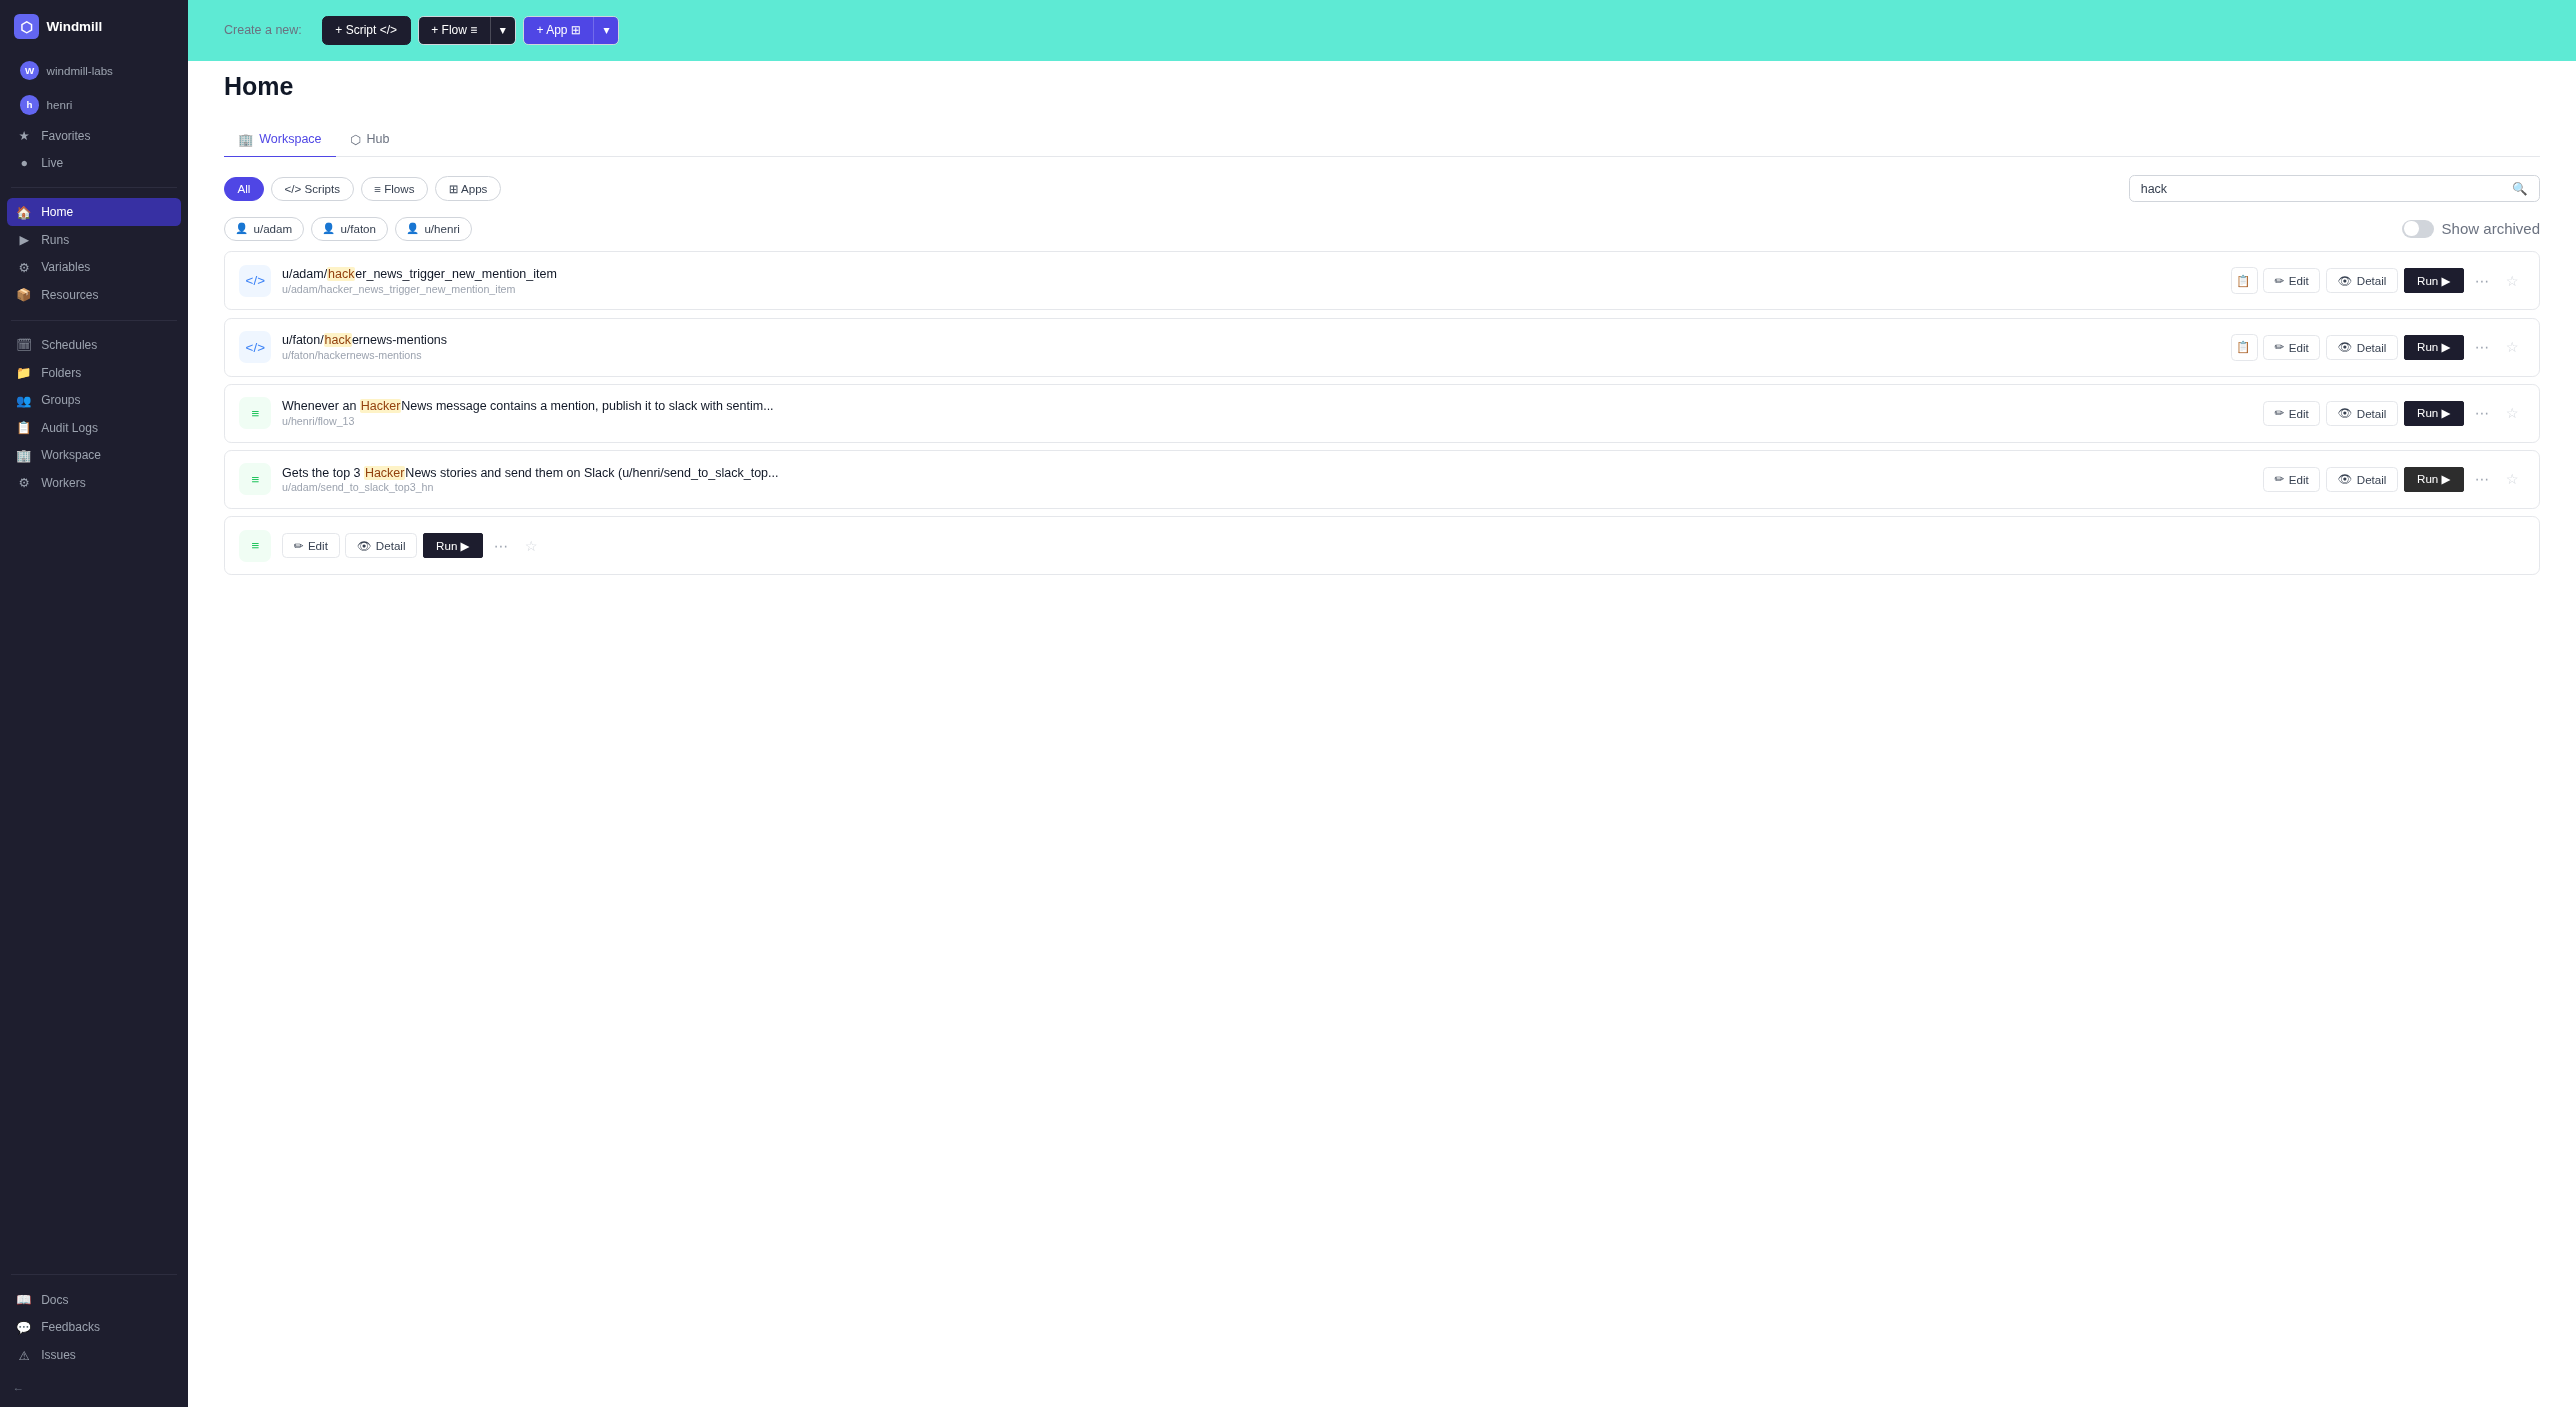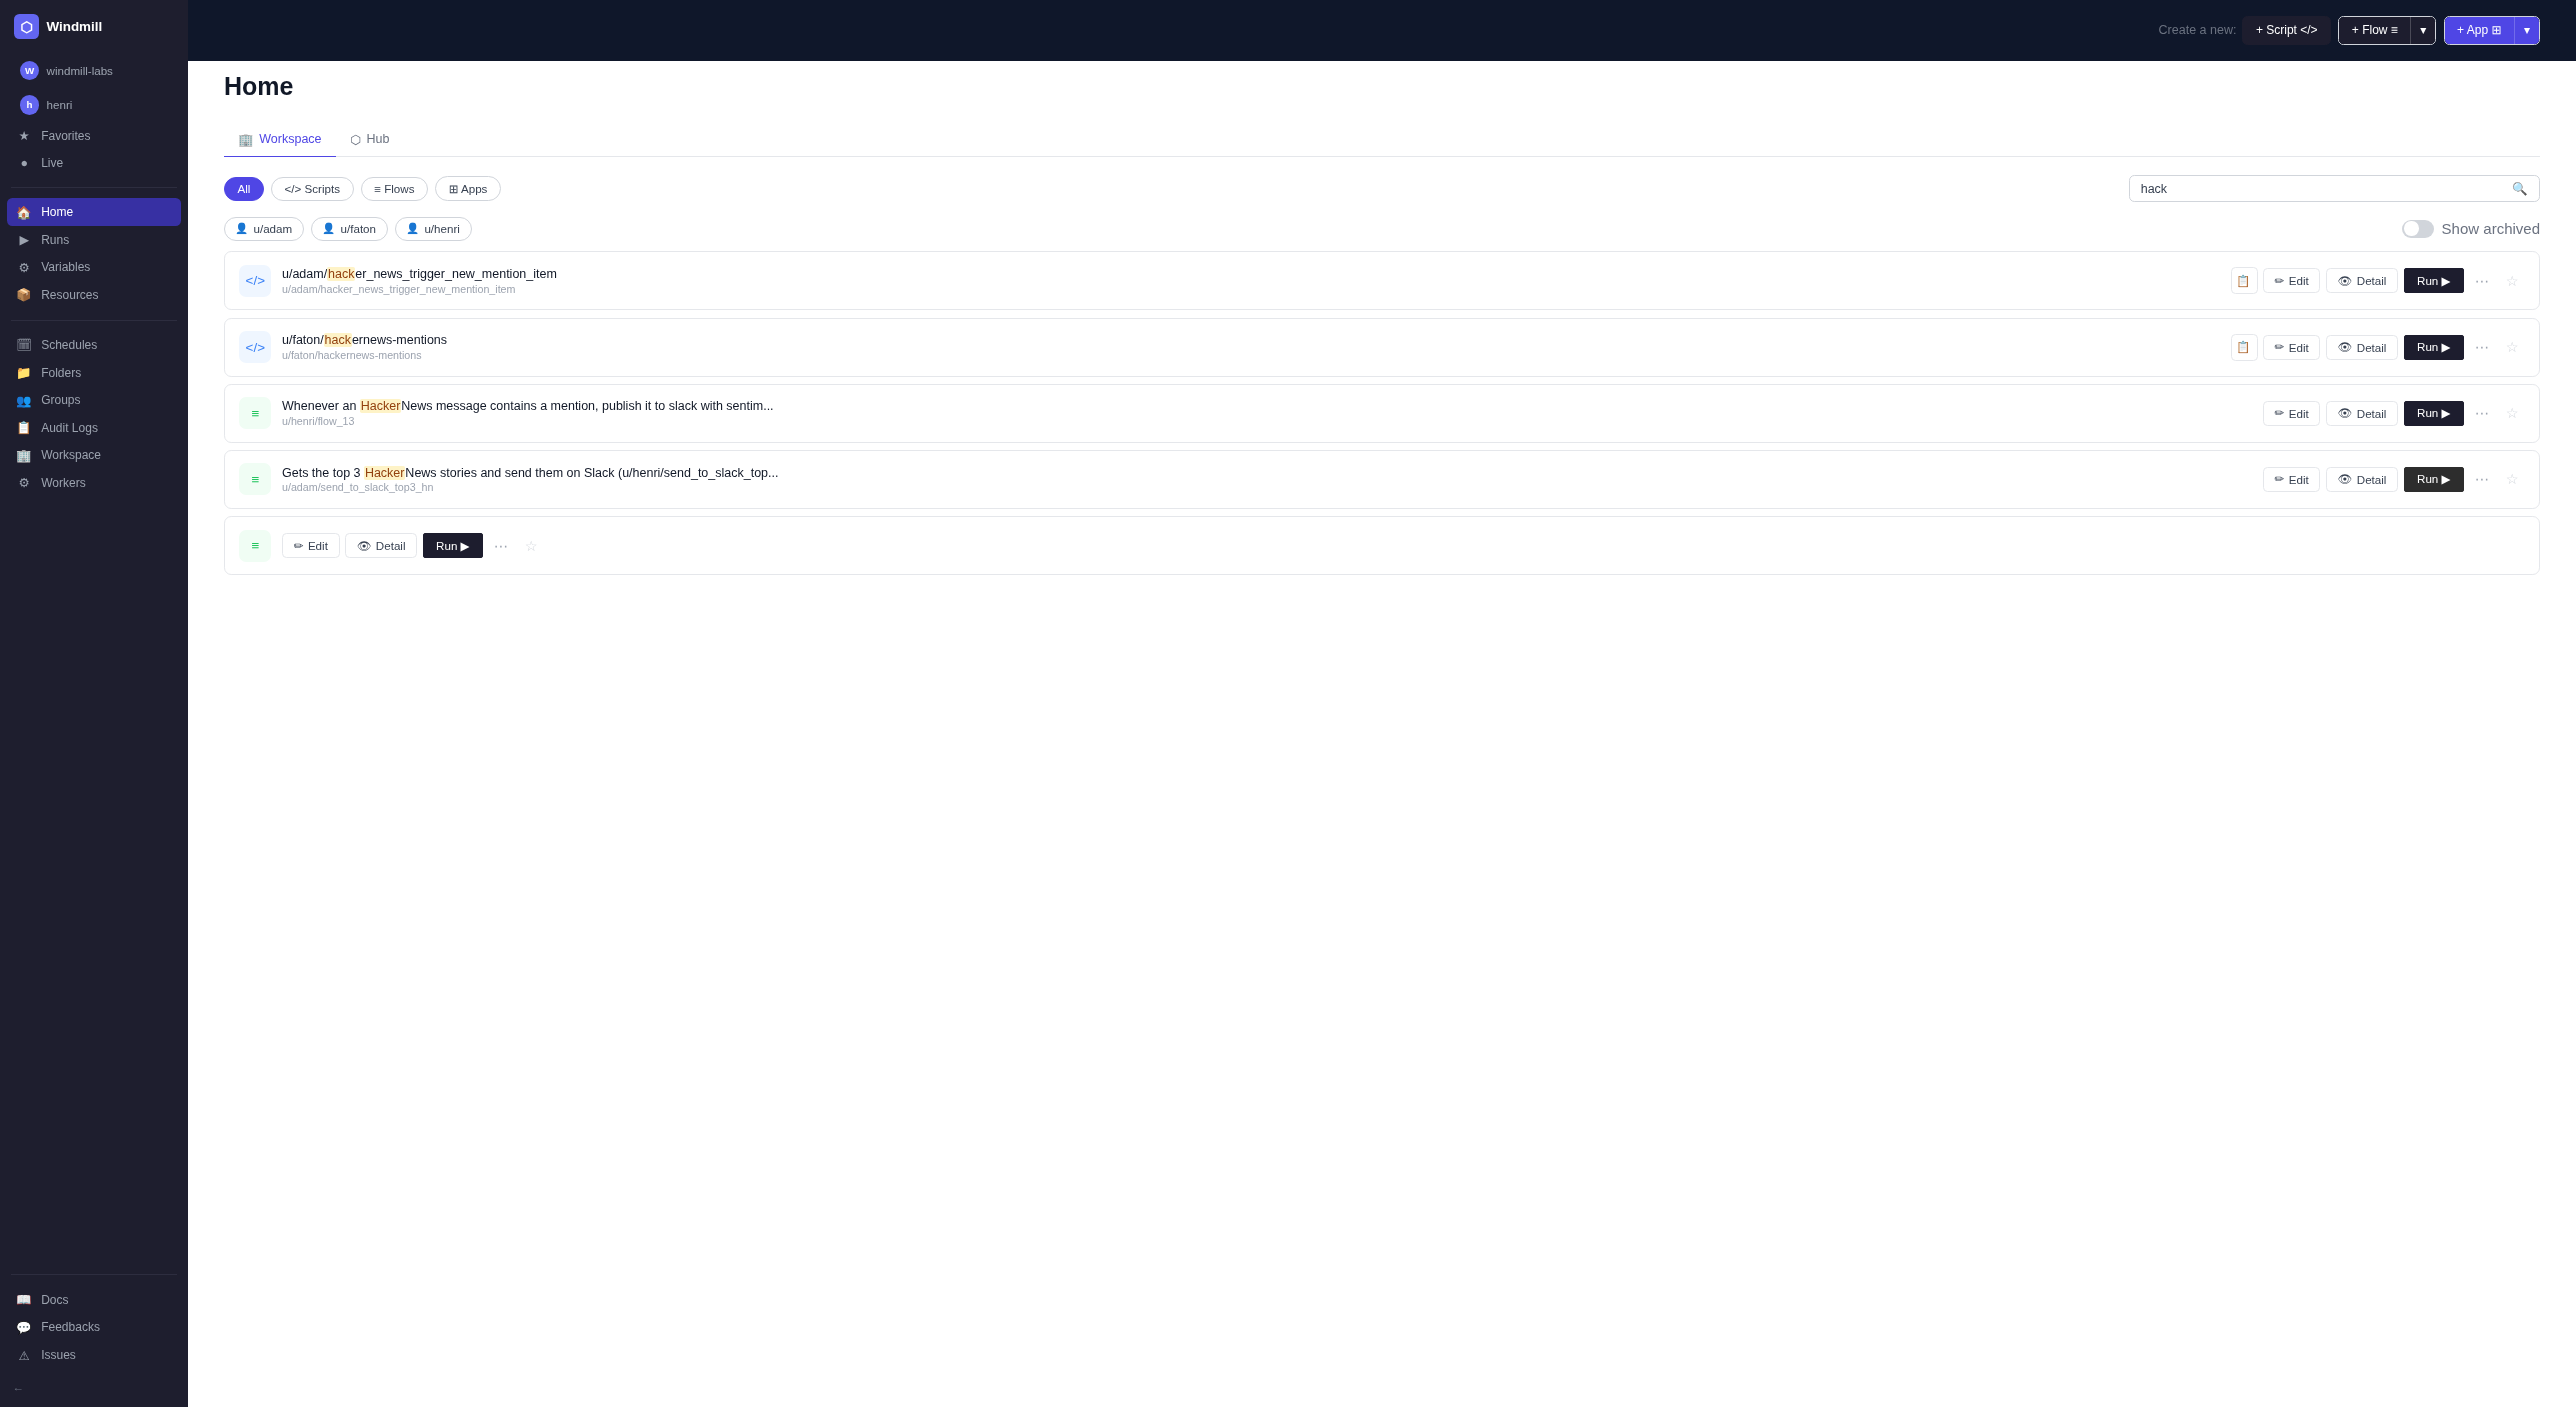--- a/index.html
+++ b/index.html
@@ -277,23 +277,22 @@
       font-size: 14.3px;
       border-radius: 3.6px;
     }
 
     
     .top-bar {
       position: absolute;
       top: 0; left: 188px; right: 0;
       display: flex;
       align-items: center;
-      justify-content: flex-end;
       padding: 16px 36px;
-      background: #0f172a;
+      background: #5eead4;
       z-index: 10;
     }
   </style>
 </head>
 <body>
 
 <nav class="sidebar">
   <div class="sidebar-logo">
     <div class="sidebar-logo-icon">⬡</div>
     <span>Windmill</span>
@@ -386,21 +385,21 @@
       </div>
     </div>
     <div class="sidebar-back">
       <span>←</span>
     </div>
   </div>
 </nav>
 
 <div class="top-bar">
   <span class="create-label">Create a new:</span>
-  <div style="display:flex;gap:7.2px;margin-left:6px;">
+  <div style="display:flex;gap:7.2px;margin-left:20px;">
     <button class="btn-create primary">+ Script &lt;/&gt;</button>
     <div class="btn-group">
       <button class="btn-create primary">+ Flow ≡</button>
       <button class="btn-create primary">▾</button>
     </div>
     <div class="btn-group">
       <button class="btn-create accent">+ App ⊞</button>
       <button class="btn-create accent">▾</button>
     </div>
   </div>

